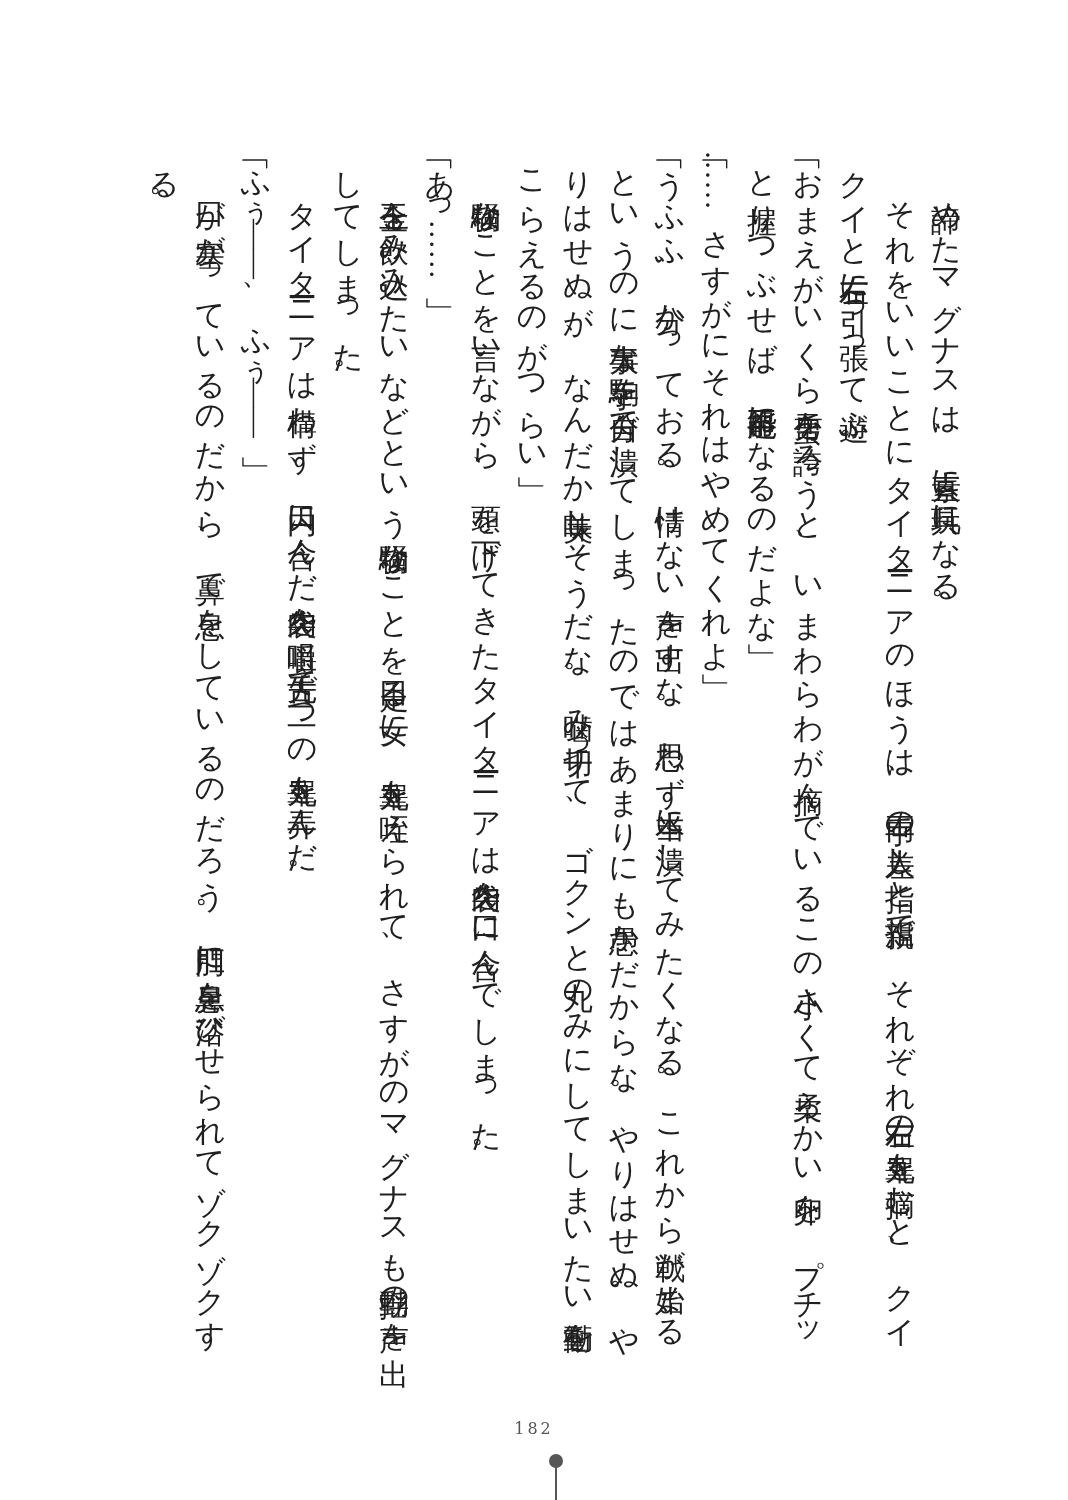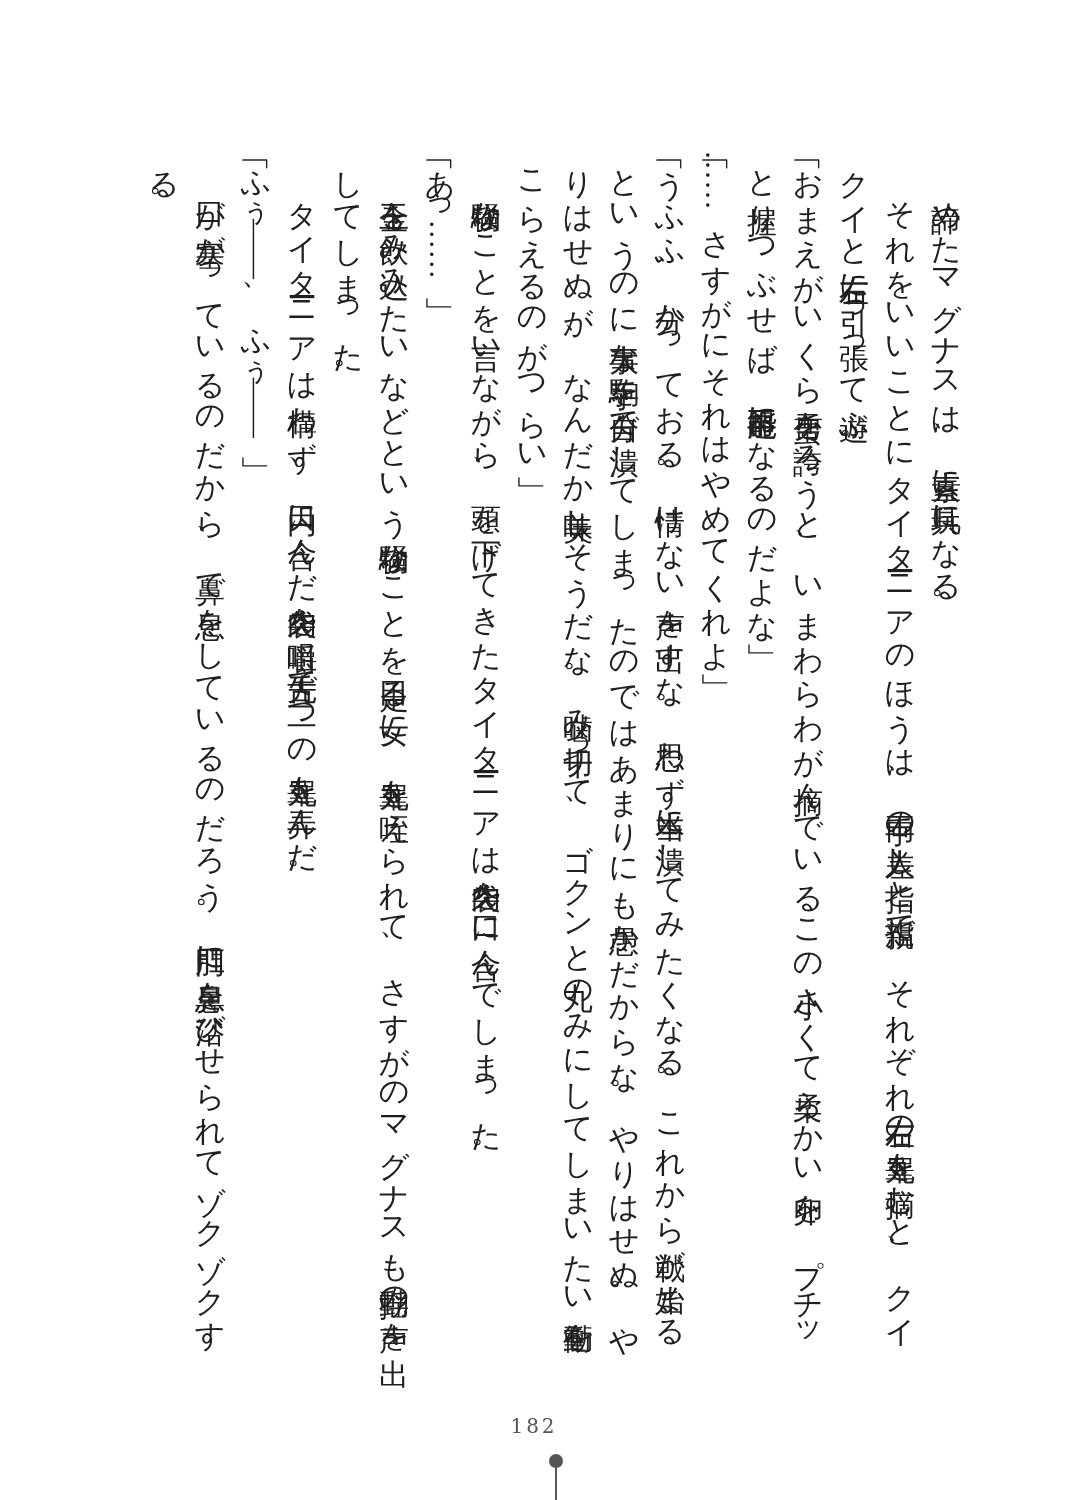--- a/index.html
+++ b/index.html
@@ -48,21 +48,21 @@
     width: 100%;
     height: 100px;
   }
   .page-number {
     position: absolute;
     left: 0;
     right: 0;
     bottom: 62px;
     text-align: center;
     font-family: "DejaVu Serif", "Liberation Serif", serif;
-    font-size: 20px;
+    font-size: 16px;
     letter-spacing: 3px;
     color: var(--marker, #565656);
   }
   .marker-dot {
     position: absolute;
     left: 549px;
     bottom: 32px;
     width: 14px;
     height: 14px;
     border-radius: 50%;

